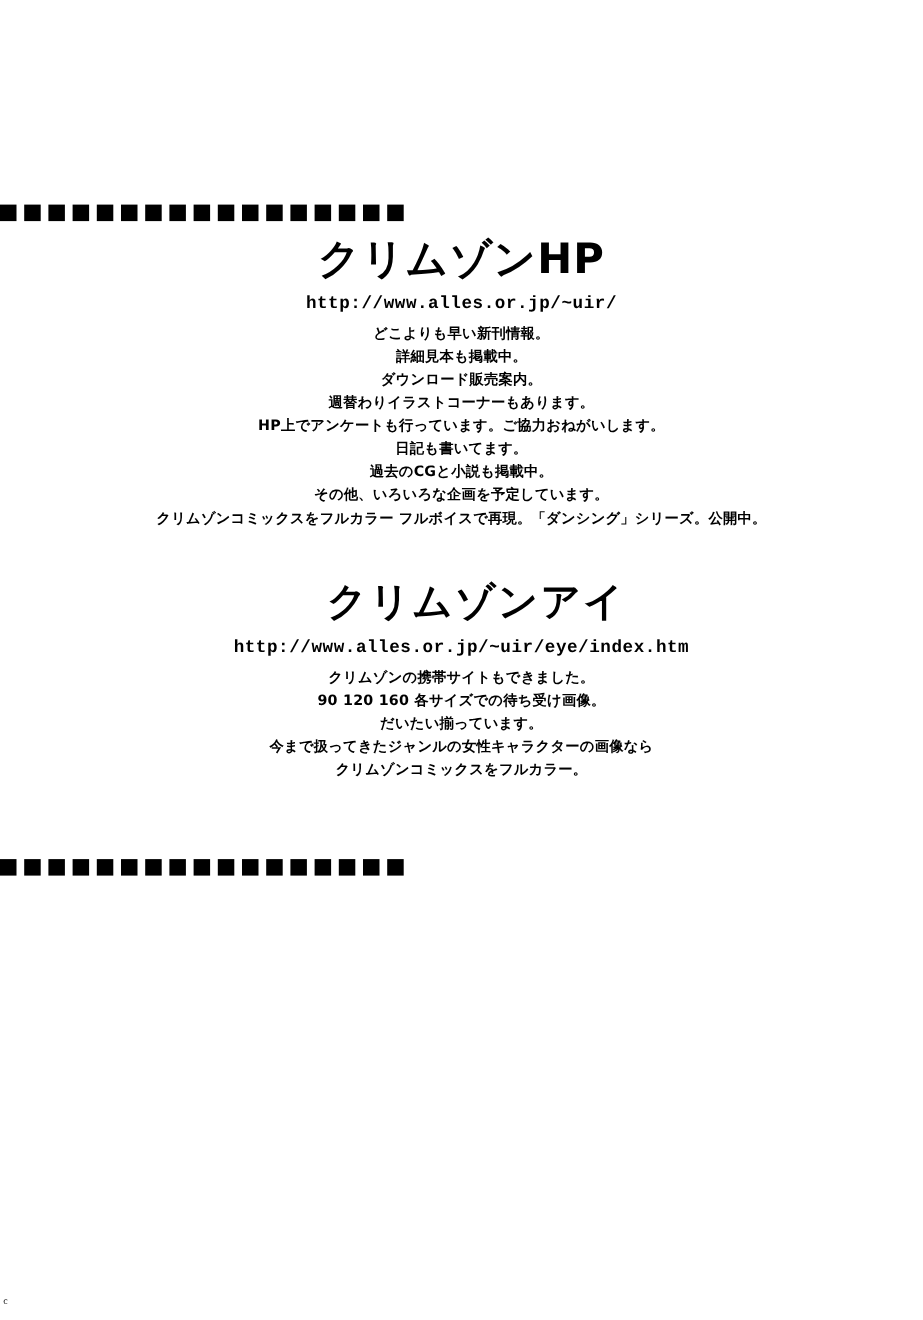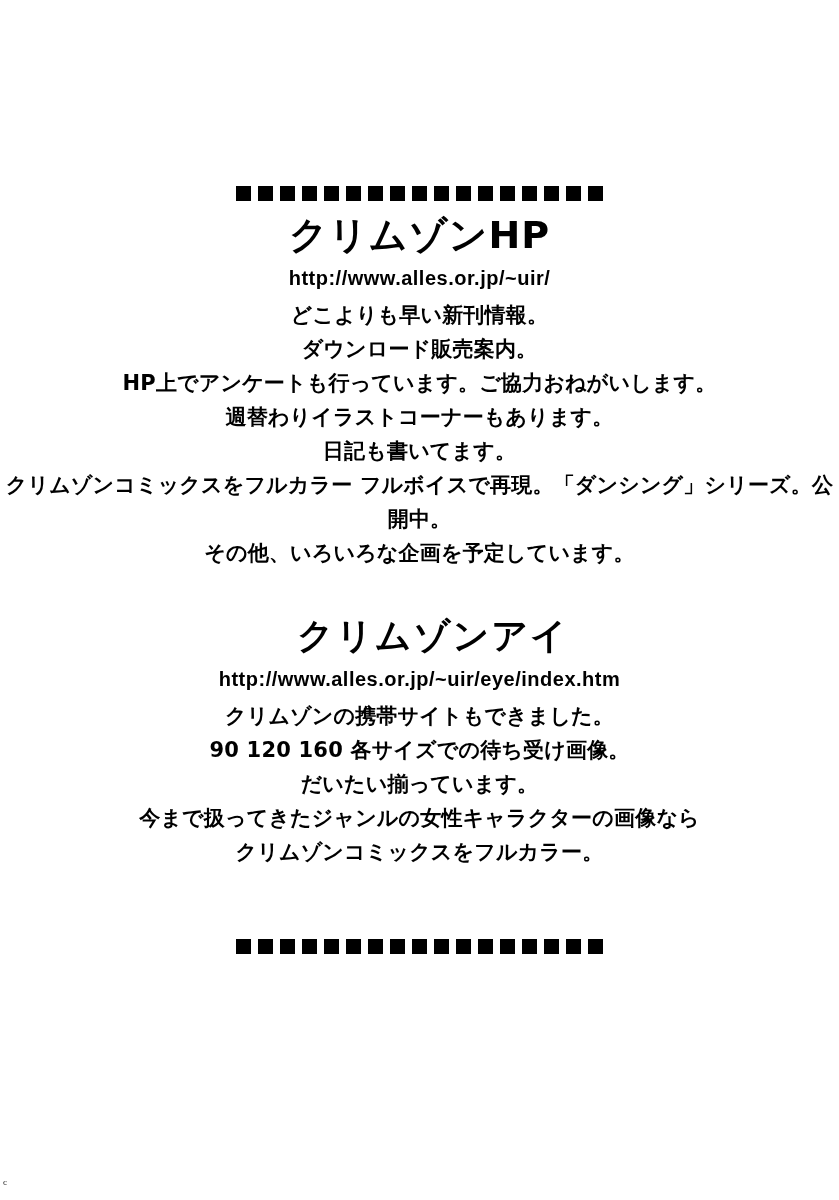--- a/index.html
+++ b/index.html
@@ -13,21 +13,21 @@
     font-family: "Liberation Serif", serif;
     color: #000000;
     overflow: hidden;
     position: relative;
   }
   .page {
     position: absolute;
     inset: 0;
     display: flex;
     flex-direction: column;
-    align-items: center;
+    align-items: flex-start;
   }
 
   
   .square-rule {
     display: flex;
     gap: 7px;
     justify-content: center;
   }
   .square-rule .sq {
     width: 15px;
@@ -58,31 +58,31 @@
     font-family: "DejaVu Sans", sans-serif;
     font-weight: bold;
     font-size: 36px;
     letter-spacing: 2px;
     margin: 0 0 12px 0;
     line-height: 1.1;
     padding-left: 27px;
   }
 
   .url {
-    font-family: Liberation Sans, sans-serif;
+    font-family: Liberation Mono, monospace;
     font-weight: bold;
-    font-size: 20px;
+    font-size: 16px;
     letter-spacing: 0.5px;
     margin: 4px 0 8px 0;
   }
 
   .line {
     font-family: "DejaVu Sans", sans-serif;
     font-weight: bold;
-    font-size: 21px;
+    font-size: 13px;
     line-height: 1.62;
     margin: 0;
     letter-spacing: 0.2px;
   }
 
   .gap-between {
     height: 46px;
   }
 
   .corner-mark {
@@ -117,26 +117,28 @@
       <span class="sq" style="background: rgb(0, 0, 0);"></span>
       <span class="sq" style="background: rgb(0, 0, 0);"></span>
       <span class="sq" style="background: rgb(0, 0, 0);"></span>
     </div>
 
   <div class="section">
     <div class="heading">クリムゾンHP</div>
     <div class="url">http://www.alles.or.jp/~uir/</div>
     <div id="body-0">
         <div class="line">どこよりも早い新刊情報。</div>
+        <div class="line">詳細見本も掲載中。</div>
         <div class="line">ダウンロード販売案内。</div>
+        <div class="line">週替わりイラストコーナーもあります。</div>
         <div class="line">HP上でアンケートも行っています。ご協力おねがいします。</div>
-        <div class="line">週替わりイラストコーナーもあります。</div>
         <div class="line">日記も書いてます。</div>
+        <div class="line">過去のCGと小説も掲載中。</div>
+        <div class="line">その他、いろいろな企画を予定しています。</div>
         <div class="line">クリムゾンコミックスをフルカラー フルボイスで再現。「ダンシング」シリーズ。公開中。</div>
-        <div class="line">その他、いろいろな企画を予定しています。</div>
       </div>
   </div>
 
   <div class="gap-between"></div>
 
   <div class="section">
     <div class="heading-2">クリムゾンアイ</div>
     <div class="url">http://www.alles.or.jp/~uir/eye/index.htm</div>
     <div id="body-1">
         <div class="line">クリムゾンの携帯サイトもできました。</div>

